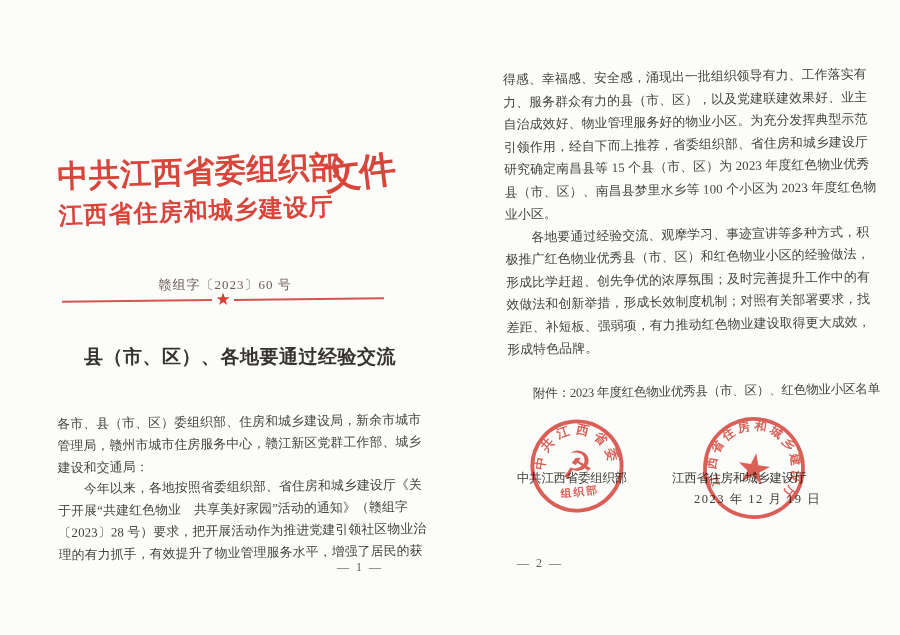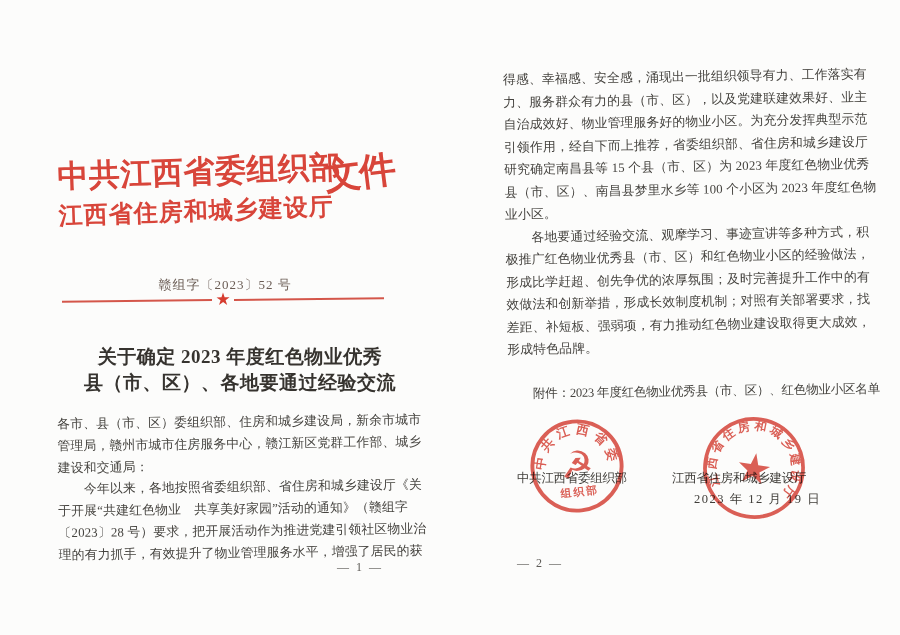--- a/index.html
+++ b/index.html
@@ -62,30 +62,29 @@
 <body>
 
 <div>
 
   <div id="p1-header" class="abs">
     <div class="issuer1">中共江西省委组织部</div>
     <div class="issuer2">江西省住房和城乡建设厅</div>
   </div>
   <div id="doc-type" class="abs">文件</div>
 
-  <div id="doc-number" class="abs">赣组字〔2023〕52 号</div>
+  <div id="doc-number" class="abs">赣组字〔2023〕60 号</div>
 
   <div id="red-rule" class="abs">
     <div class="bar"></div>
     <div class="star">★</div>
     <div class="bar"></div>
   </div>
 
   <div id="doc-title" class="abs">
-    <div>关于确定 2023 年度红色物业优秀</div>
     <div>县（市、区）、各地要通过经验交流</div>
   </div>
 
   <div id="p1-body" class="abs">
     <div class="bline">各市、县（市、区）委组织部、住房和城乡建设局，新余市城市</div>
     <div class="bline">管理局，赣州市城市住房服务中心，赣江新区党群工作部、城乡</div>
     <div class="bline">建设和交通局：</div>
     <div class="bline">　　今年以来，各地按照省委组织部、省住房和城乡建设厅《关</div>
     <div class="bline">于开展“共建红色物业　共享美好家园”活动的通知》（赣组字</div>
     <div class="bline">〔2023〕28 号）要求，把开展活动作为推进党建引领社区物业治</div>

